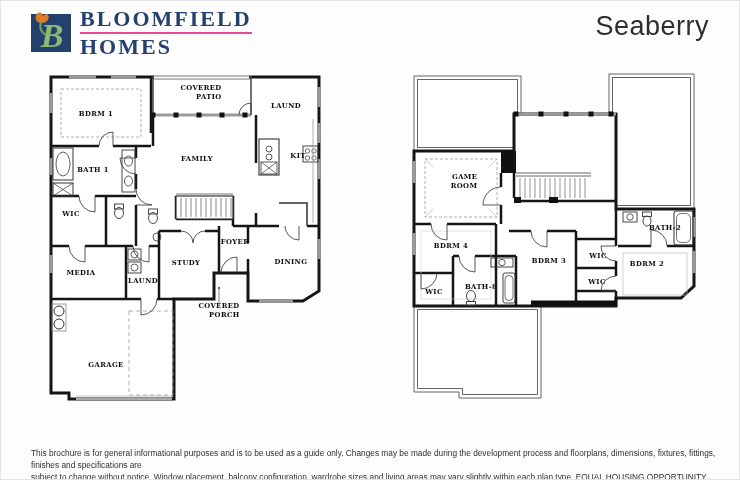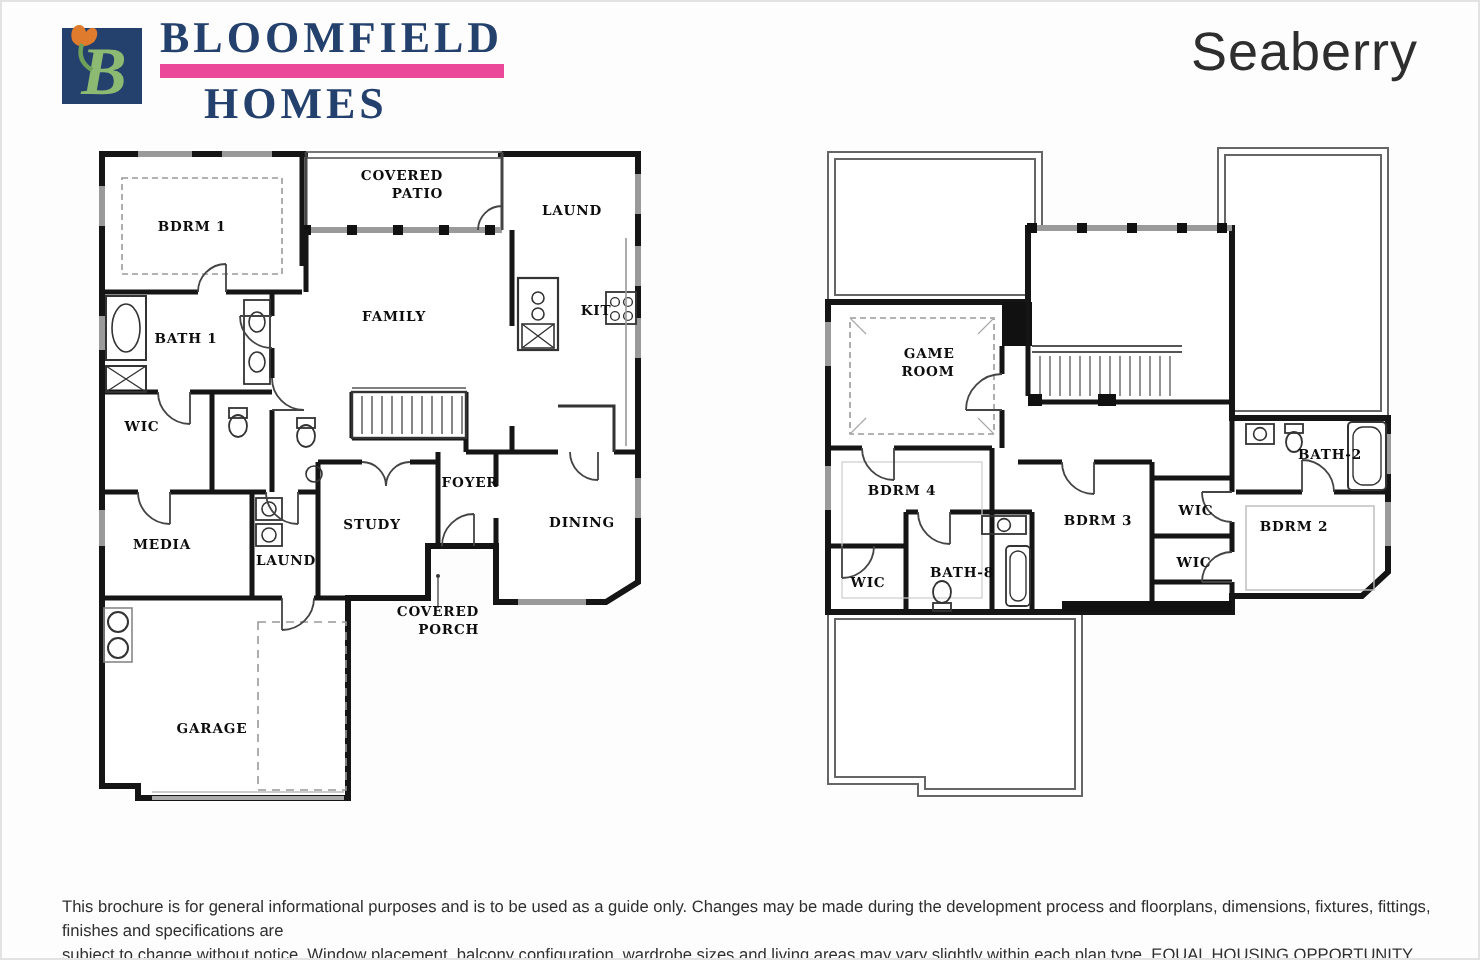--- a/index.html
+++ b/index.html
@@ -4,22 +4,22 @@
 <style>
   html,body{margin:0;padding:0;background:#ffffff;}
   #canvas{
     position:relative;width:740px;height:480px;background:#fdfdfd;
     border:1px solid #e3e3e3;box-sizing:border-box;overflow:hidden;
     font-family:"Liberation Serif",serif;
   }
   
   #brand{position:absolute;left:28px;top:7px;display:flex;align-items:flex-start;}
   #brand-text{margin-left:7px;color:#24416e;font-weight:bold;line-height:1;}
-  #brand-line1{font-size:22px;letter-spacing:2px;border-bottom:7px solid #ec4899;padding-bottom:2px;}
-  #brand-line2{font-size:22px;letter-spacing:2px;margin-top:2px;margin-left:22px;}
+  #brand-line1{font-size:22px;letter-spacing:2px;border-bottom:2px solid #ec4899;padding-bottom:2px;}
+  #brand-line2{font-size:22px;letter-spacing:2px;margin-top:2px;}
   #plan-name{
     position:absolute;right:30px;top:10px;font-size:27px;color:#2e2e2e;
     letter-spacing:.5px;font-family:Liberation Sans, sans-serif;
   }
   
   .plan{position:absolute;}
   #plan1{left:40px;top:62px;width:300px;height:360px;}
   #plan2{left:400px;top:60px;width:300px;height:345px;}
   .plan svg{position:absolute;left:0;top:0;}
   .room-label{

